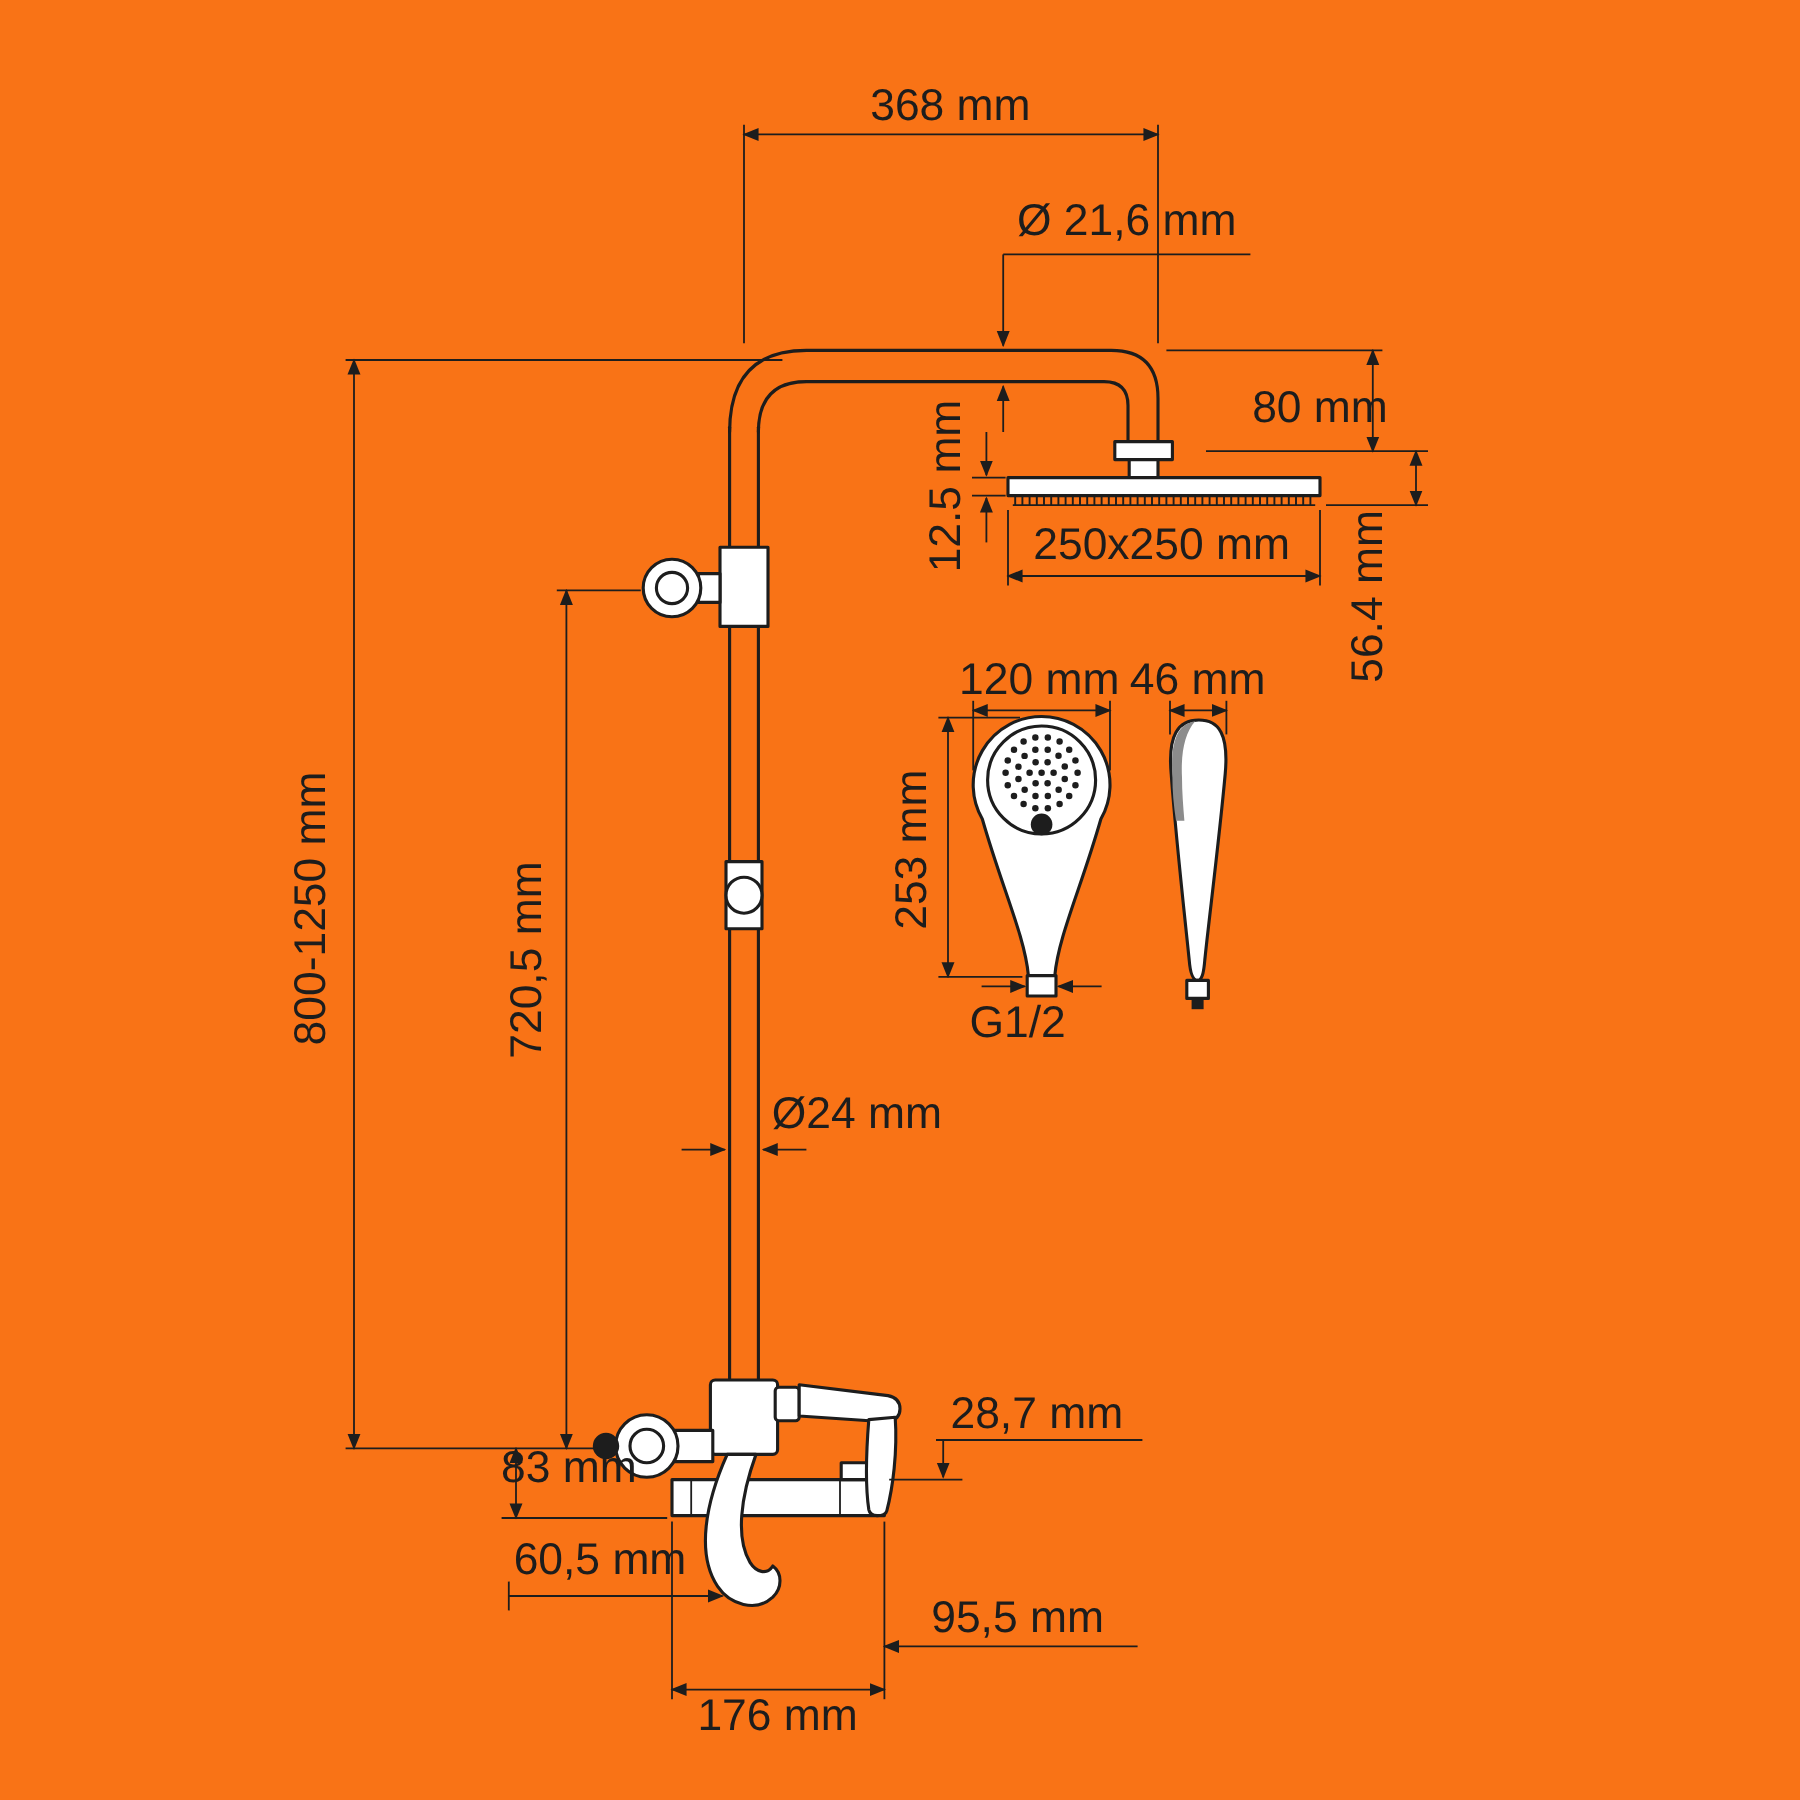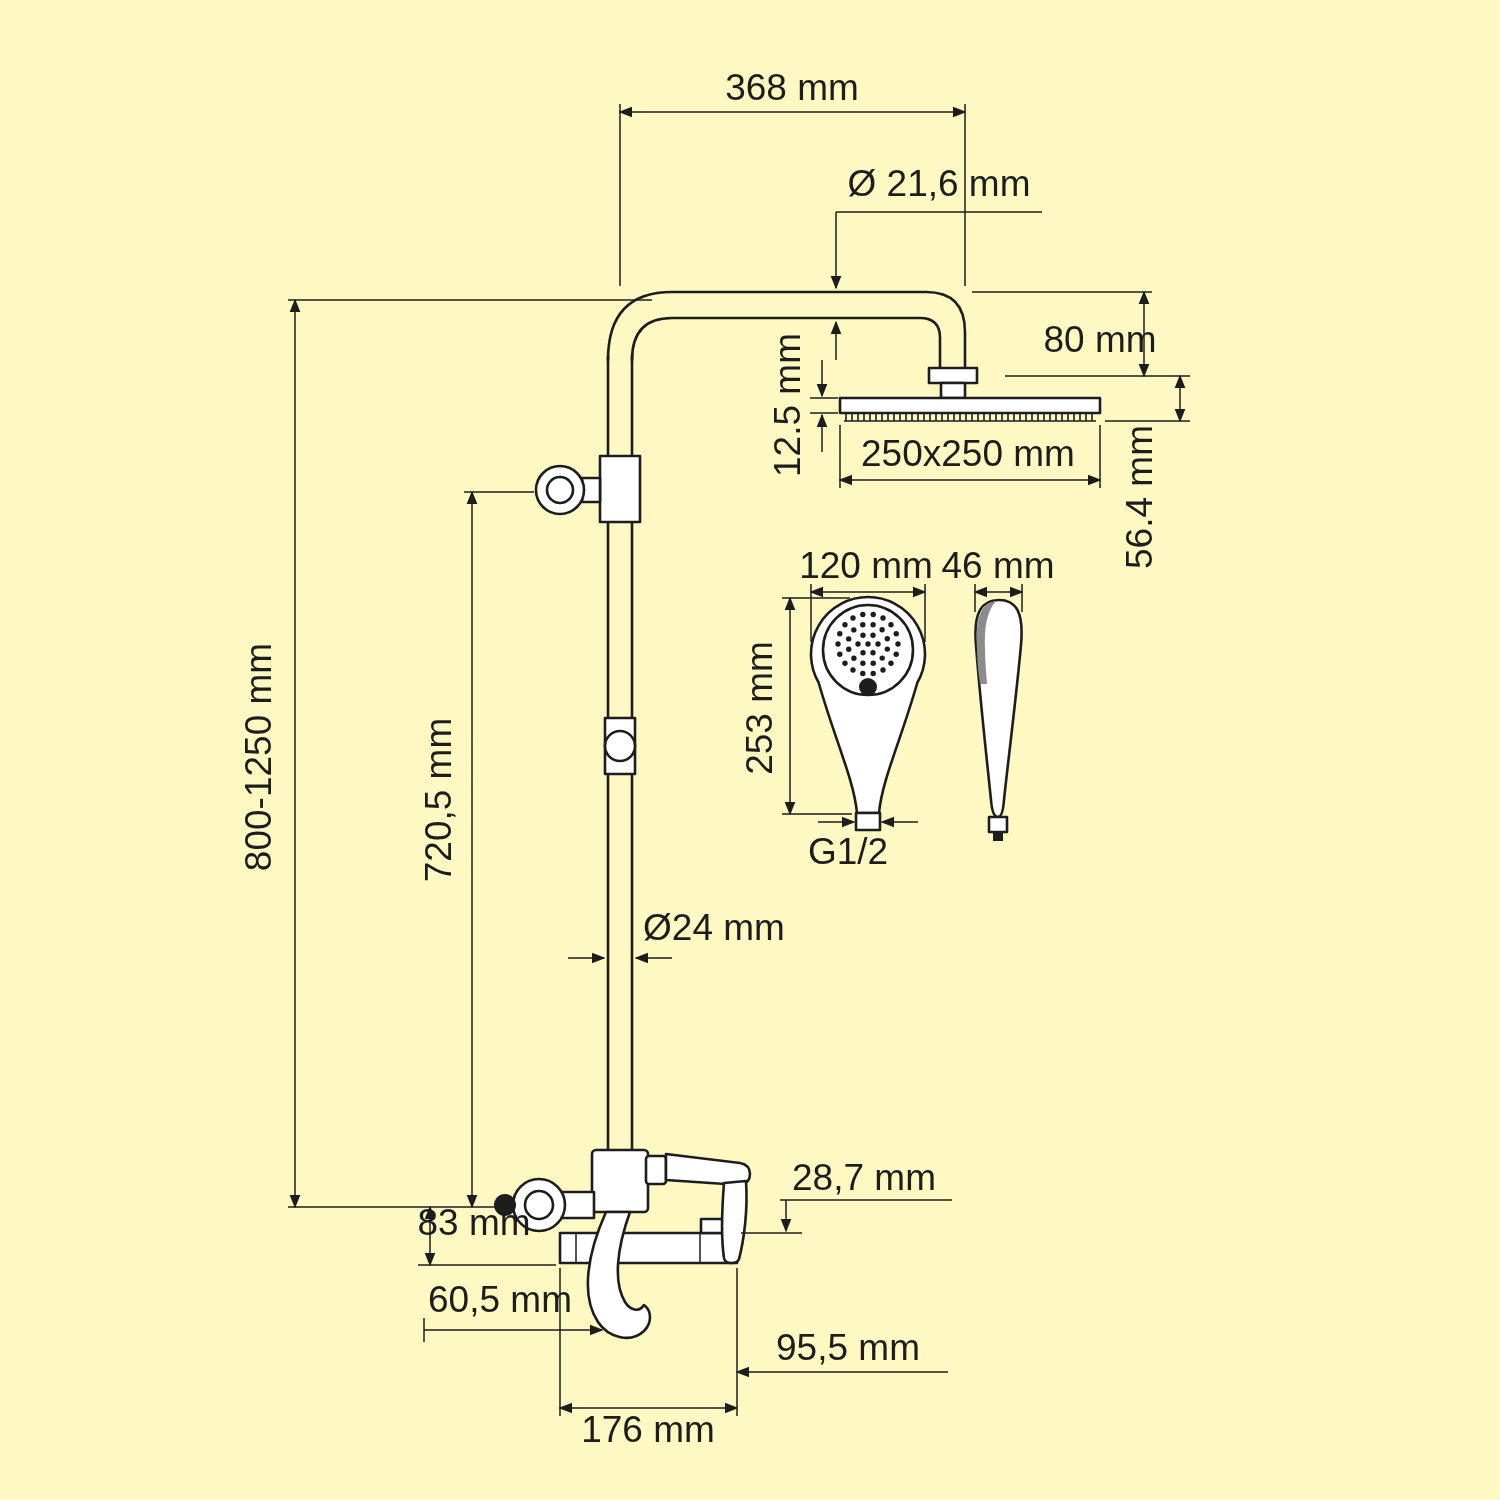--- a/index.html
+++ b/index.html
@@ -1,16 +1,16 @@
 <!DOCTYPE html>
 <html><head>
 <meta charset="utf-8">
 <style>
   html,body{margin:0;padding:0;background:#fff;}
-  .canvas{position:relative;width:1500px;height:1500px;background:#fef9c3;overflow:hidden;}
+  .canvas{position:relative;width:1500px;height:1500px;background:#f97316;overflow:hidden;}
   svg{position:absolute;left:0;top:0;}
   .o{fill:none;stroke:#1d1d1d;stroke-width:2.6;stroke-linecap:round;stroke-linejoin:round;}
   .ow{fill:#ffffff;stroke:#1d1d1d;stroke-width:2.6;stroke-linecap:round;stroke-linejoin:round;}
   .d{fill:none;stroke:#1d1d1d;stroke-width:1.5;}
   .t{font-family:"Liberation Sans",sans-serif;font-size:37px;fill:#1d1d1d;text-anchor:middle;}
 </style>
 </head>
 <body>
 
 <div class="canvas">

